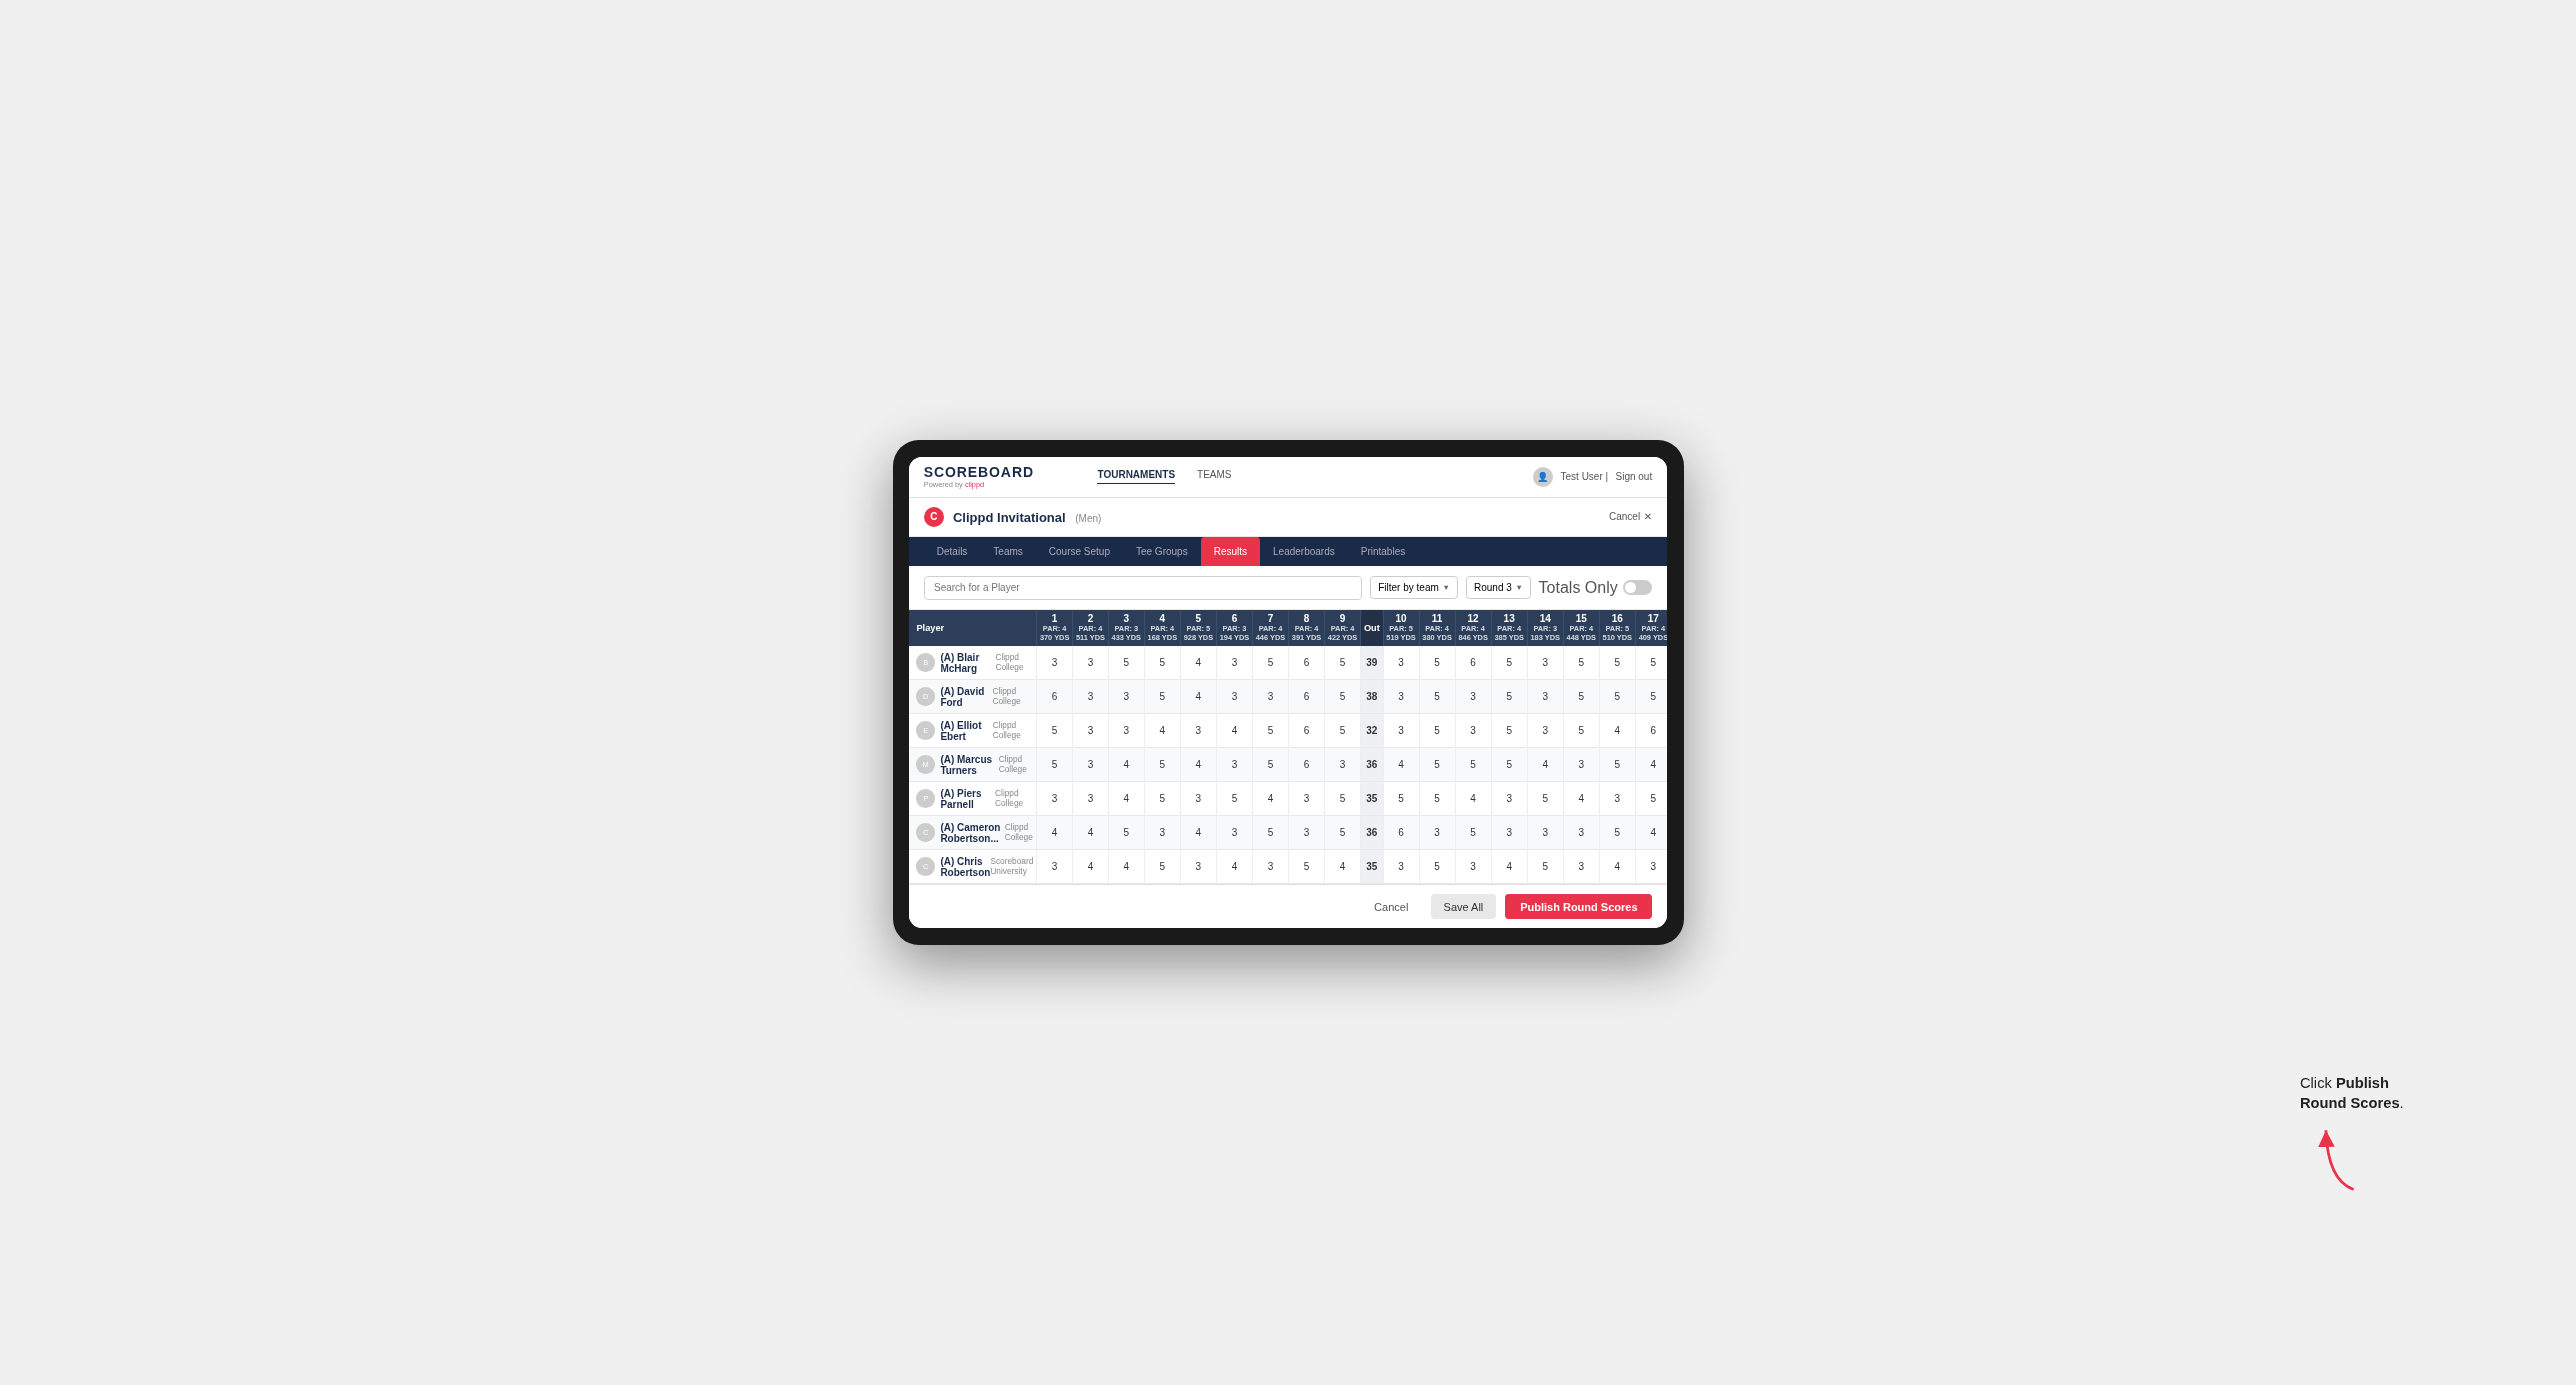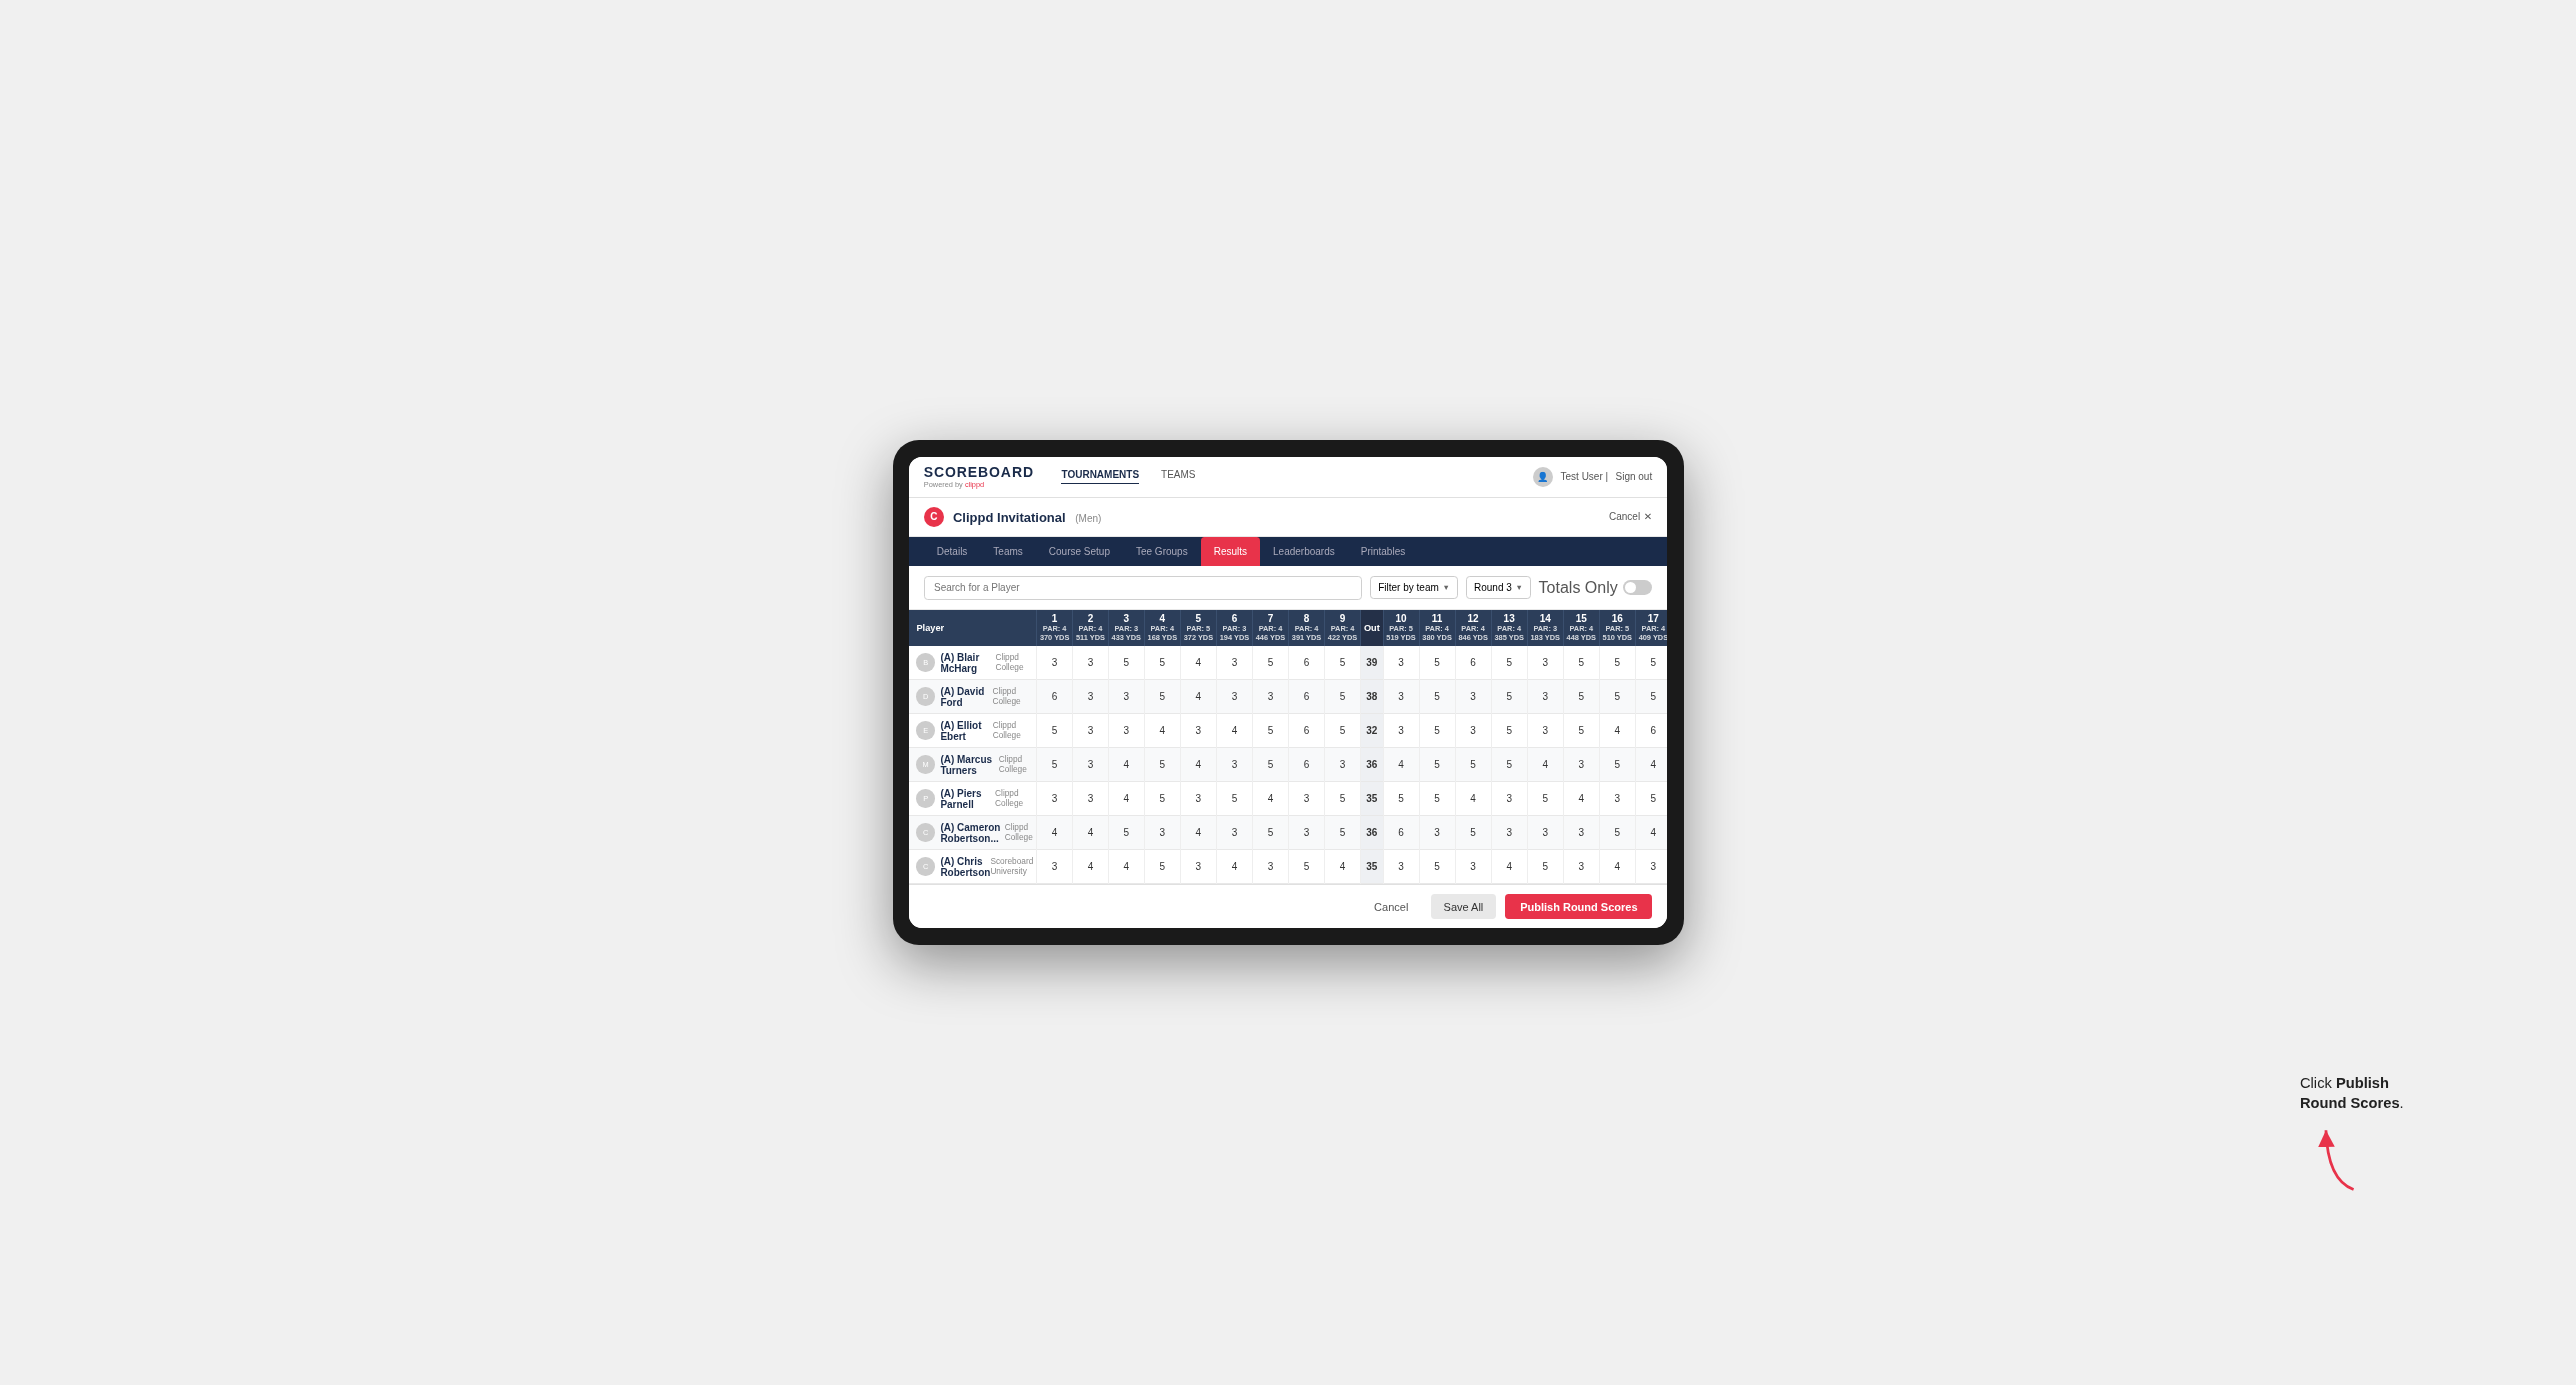--- a/index.html
+++ b/index.html
@@ -383,21 +383,21 @@
 <div class="device-wrapper">
   <div class="device-screen">
 
     <div class="top-nav">
       <div class="nav-left">
         <div class="logo-area">
           <span class="logo-text">SCOREBOARD</span>
           <span class="logo-sub">Powered by <span style="color:#e8334a">clippd</span></span>
         </div>
         <div class="nav-links">
-          <span class="nav-link" style="color:#1a2b4a;border-bottom:1.8px solid #1a2b4a;font-weight:600;font-size:10px;padding-bottom:1.8px;">TOURNAMENTS</span>
+          <span class="nav-link" style="color:#1a2b4a;border-bottom:1.8px solid #1a2b4a;font-weight:600;font-size:10px;padding-bottom:1.8px;margin-left:36px;">TOURNAMENTS</span>
           <span class="nav-link" style="font-size:10px;">TEAMS</span>
         </div>
       </div>
       <div class="nav-right">
         <div class="user-icon">👤</div>
         <span>Test User |</span>
         <span style="cursor:pointer;color:#555;font-size:10px;">Sign out</span>
       </div>
     </div>
 
@@ -462,21 +462,21 @@
                 <div class="hole-par">433 YDS</div>
               </th>
             <th>
                 <div class="hole-num">4</div>
                 <div class="hole-par">PAR: 4</div>
                 <div class="hole-par">168 YDS</div>
               </th>
             <th>
                 <div class="hole-num">5</div>
                 <div class="hole-par">PAR: 5</div>
-                <div class="hole-par">372 YDS</div>
+                <div class="hole-par">928 YDS</div>
               </th>
             <th>
                 <div class="hole-num">6</div>
                 <div class="hole-par">PAR: 3</div>
                 <div class="hole-par">194 YDS</div>
               </th>
             <th>
                 <div class="hole-num">7</div>
                 <div class="hole-par">PAR: 4</div>
                 <div class="hole-par">446 YDS</div>

